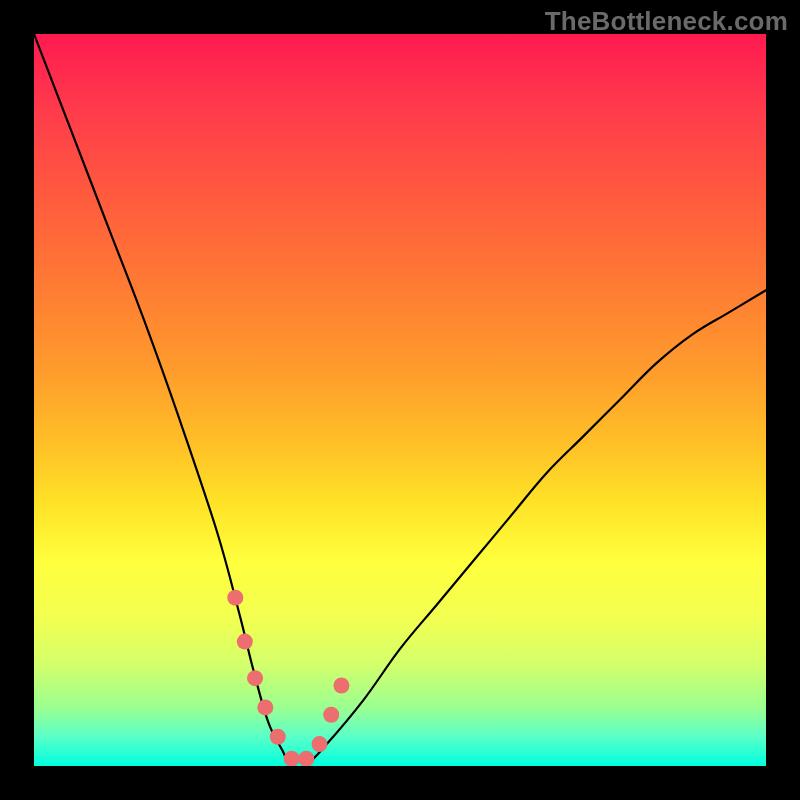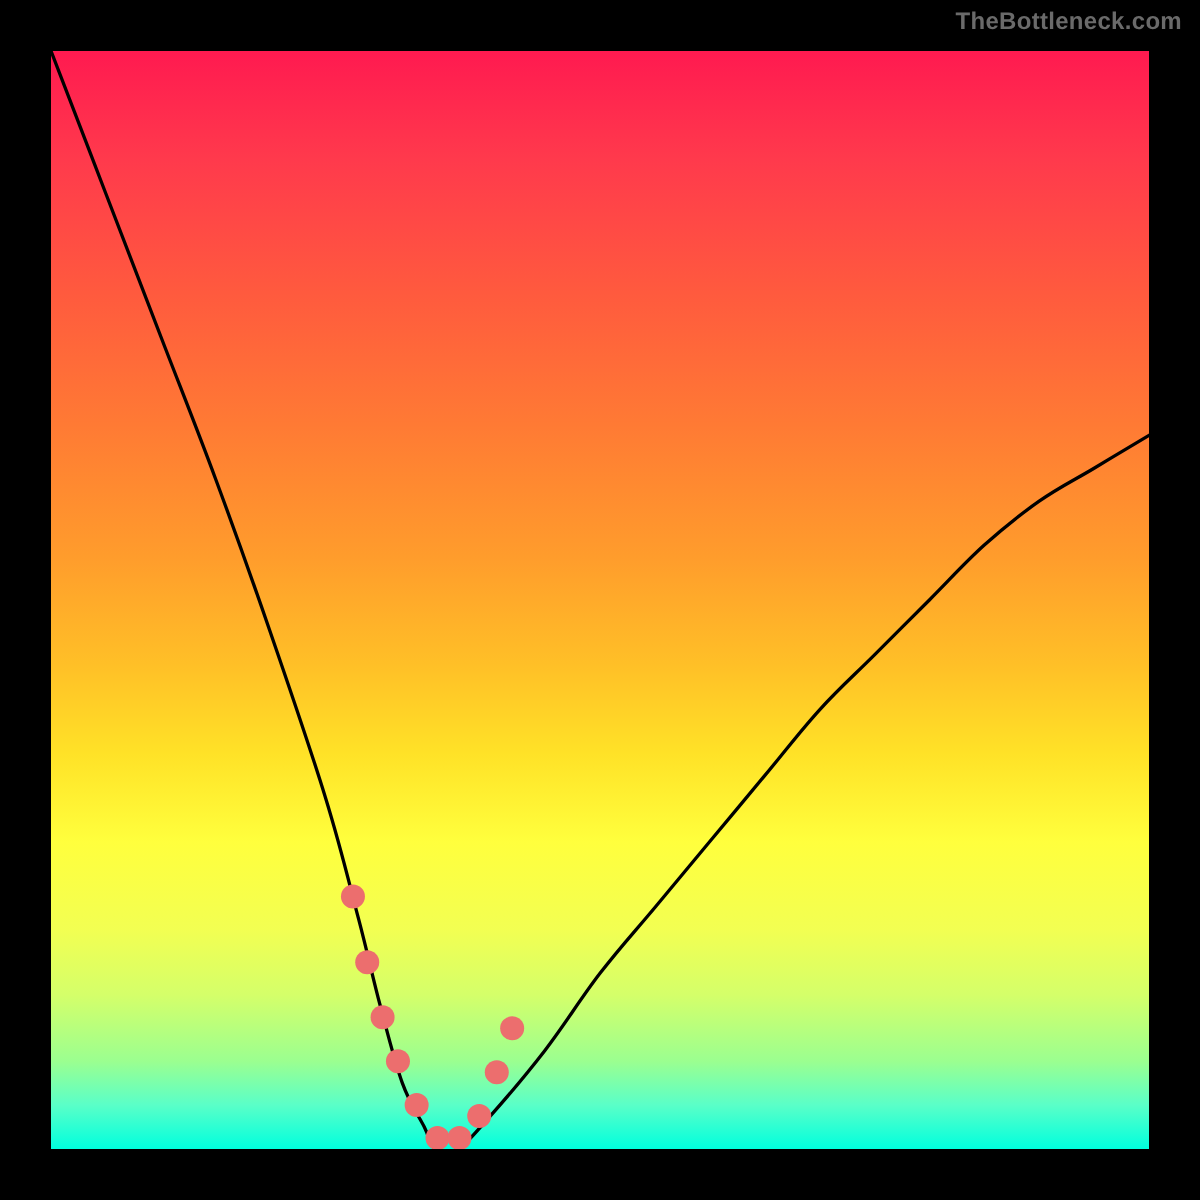--- a/index.html
+++ b/index.html
@@ -8,21 +8,21 @@
     height: 800px;
     background: #000;
     position: relative;
     font-family: Arial, Helvetica, sans-serif;
     overflow: hidden;
   }
   .watermark {
     position: absolute;
     top: 6px;
     right: 12px;
-    font-size: 16px;
+    font-size: 26px;
     font-weight: bold;
     color: #6a6a6a;
     letter-spacing: 0.2px;
     z-index: 30;
   }
   .plot-wrap {
     position: absolute;
     left: 34px;
     top: 34px;
     width: 732px;

